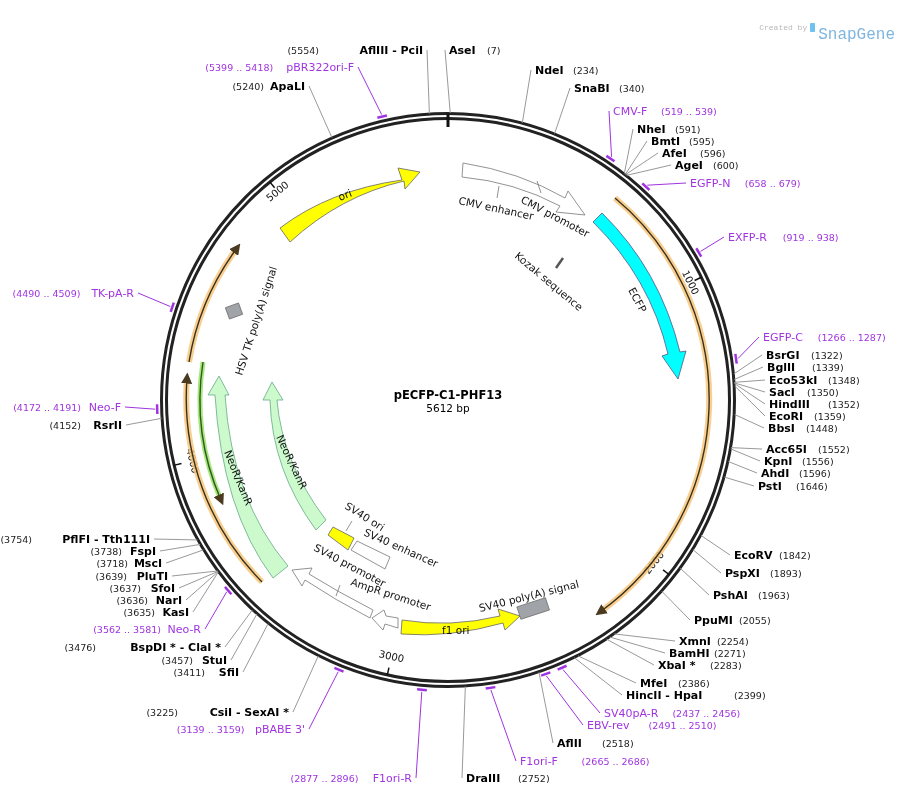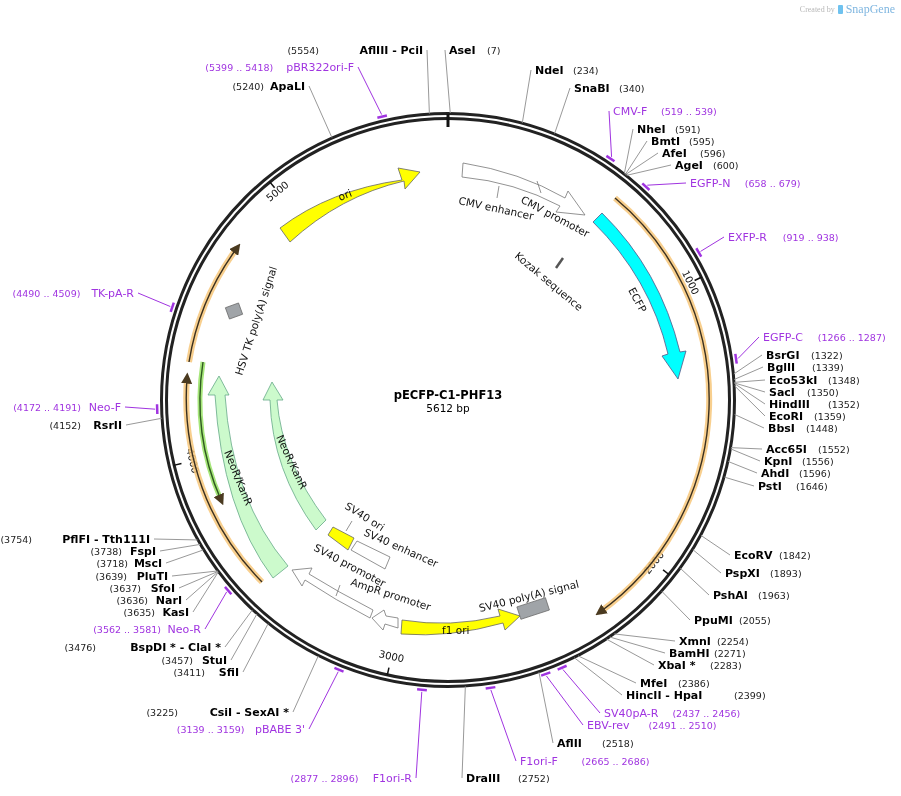--- a/index.html
+++ b/index.html
@@ -1,19 +1,19 @@
 <!DOCTYPE html>
 <html><head>
 <meta charset="utf-8">
 <style>
   html, body { margin: 0; padding: 0; background: #ffffff; }
   body { width: 901px; height: 796px; position: relative; overflow: hidden; font-family: "DejaVu Sans", sans-serif; }
   #map { position: absolute; left: 0; top: 0; width: 901px; height: 796px; }
-  .credit { position: absolute; right: 6px; top: 2px; font-size: 8px; color: #b8b8b8; font-family: Liberation Serif, serif; display: flex; align-items: center; gap: 3px; }
-  .credit .brand { color: #7fb6e0; font-size: 12px; }
+  .credit { position: absolute; right: 6px; top: 10px; font-size: 8px; color: #b8b8b8; font-family: Liberation Mono, monospace; display: flex; align-items: center; gap: 3px; }
+  .credit .brand { color: #7fb6e0; font-size: 16px; margin-top: 16px; }
   .credit .logo { width: 5px; height: 9px; background: #6fc2ef; border-radius: 1px; display: inline-block; }
   text { font-family: "DejaVu Sans", sans-serif; }
   .enz-name { font-weight: bold; font-size: 11px; fill: #000; }
   .enz-pos { font-size: 9.5px; fill: #222; }
   .pr-name { font-size: 11px; fill: #a034e0; }
   .pr-pos { font-size: 9.5px; fill: #a034e0; }
   .feat-label { font-size: 10.5px; fill: #111; }
 </style>
 </head>
 <body>

